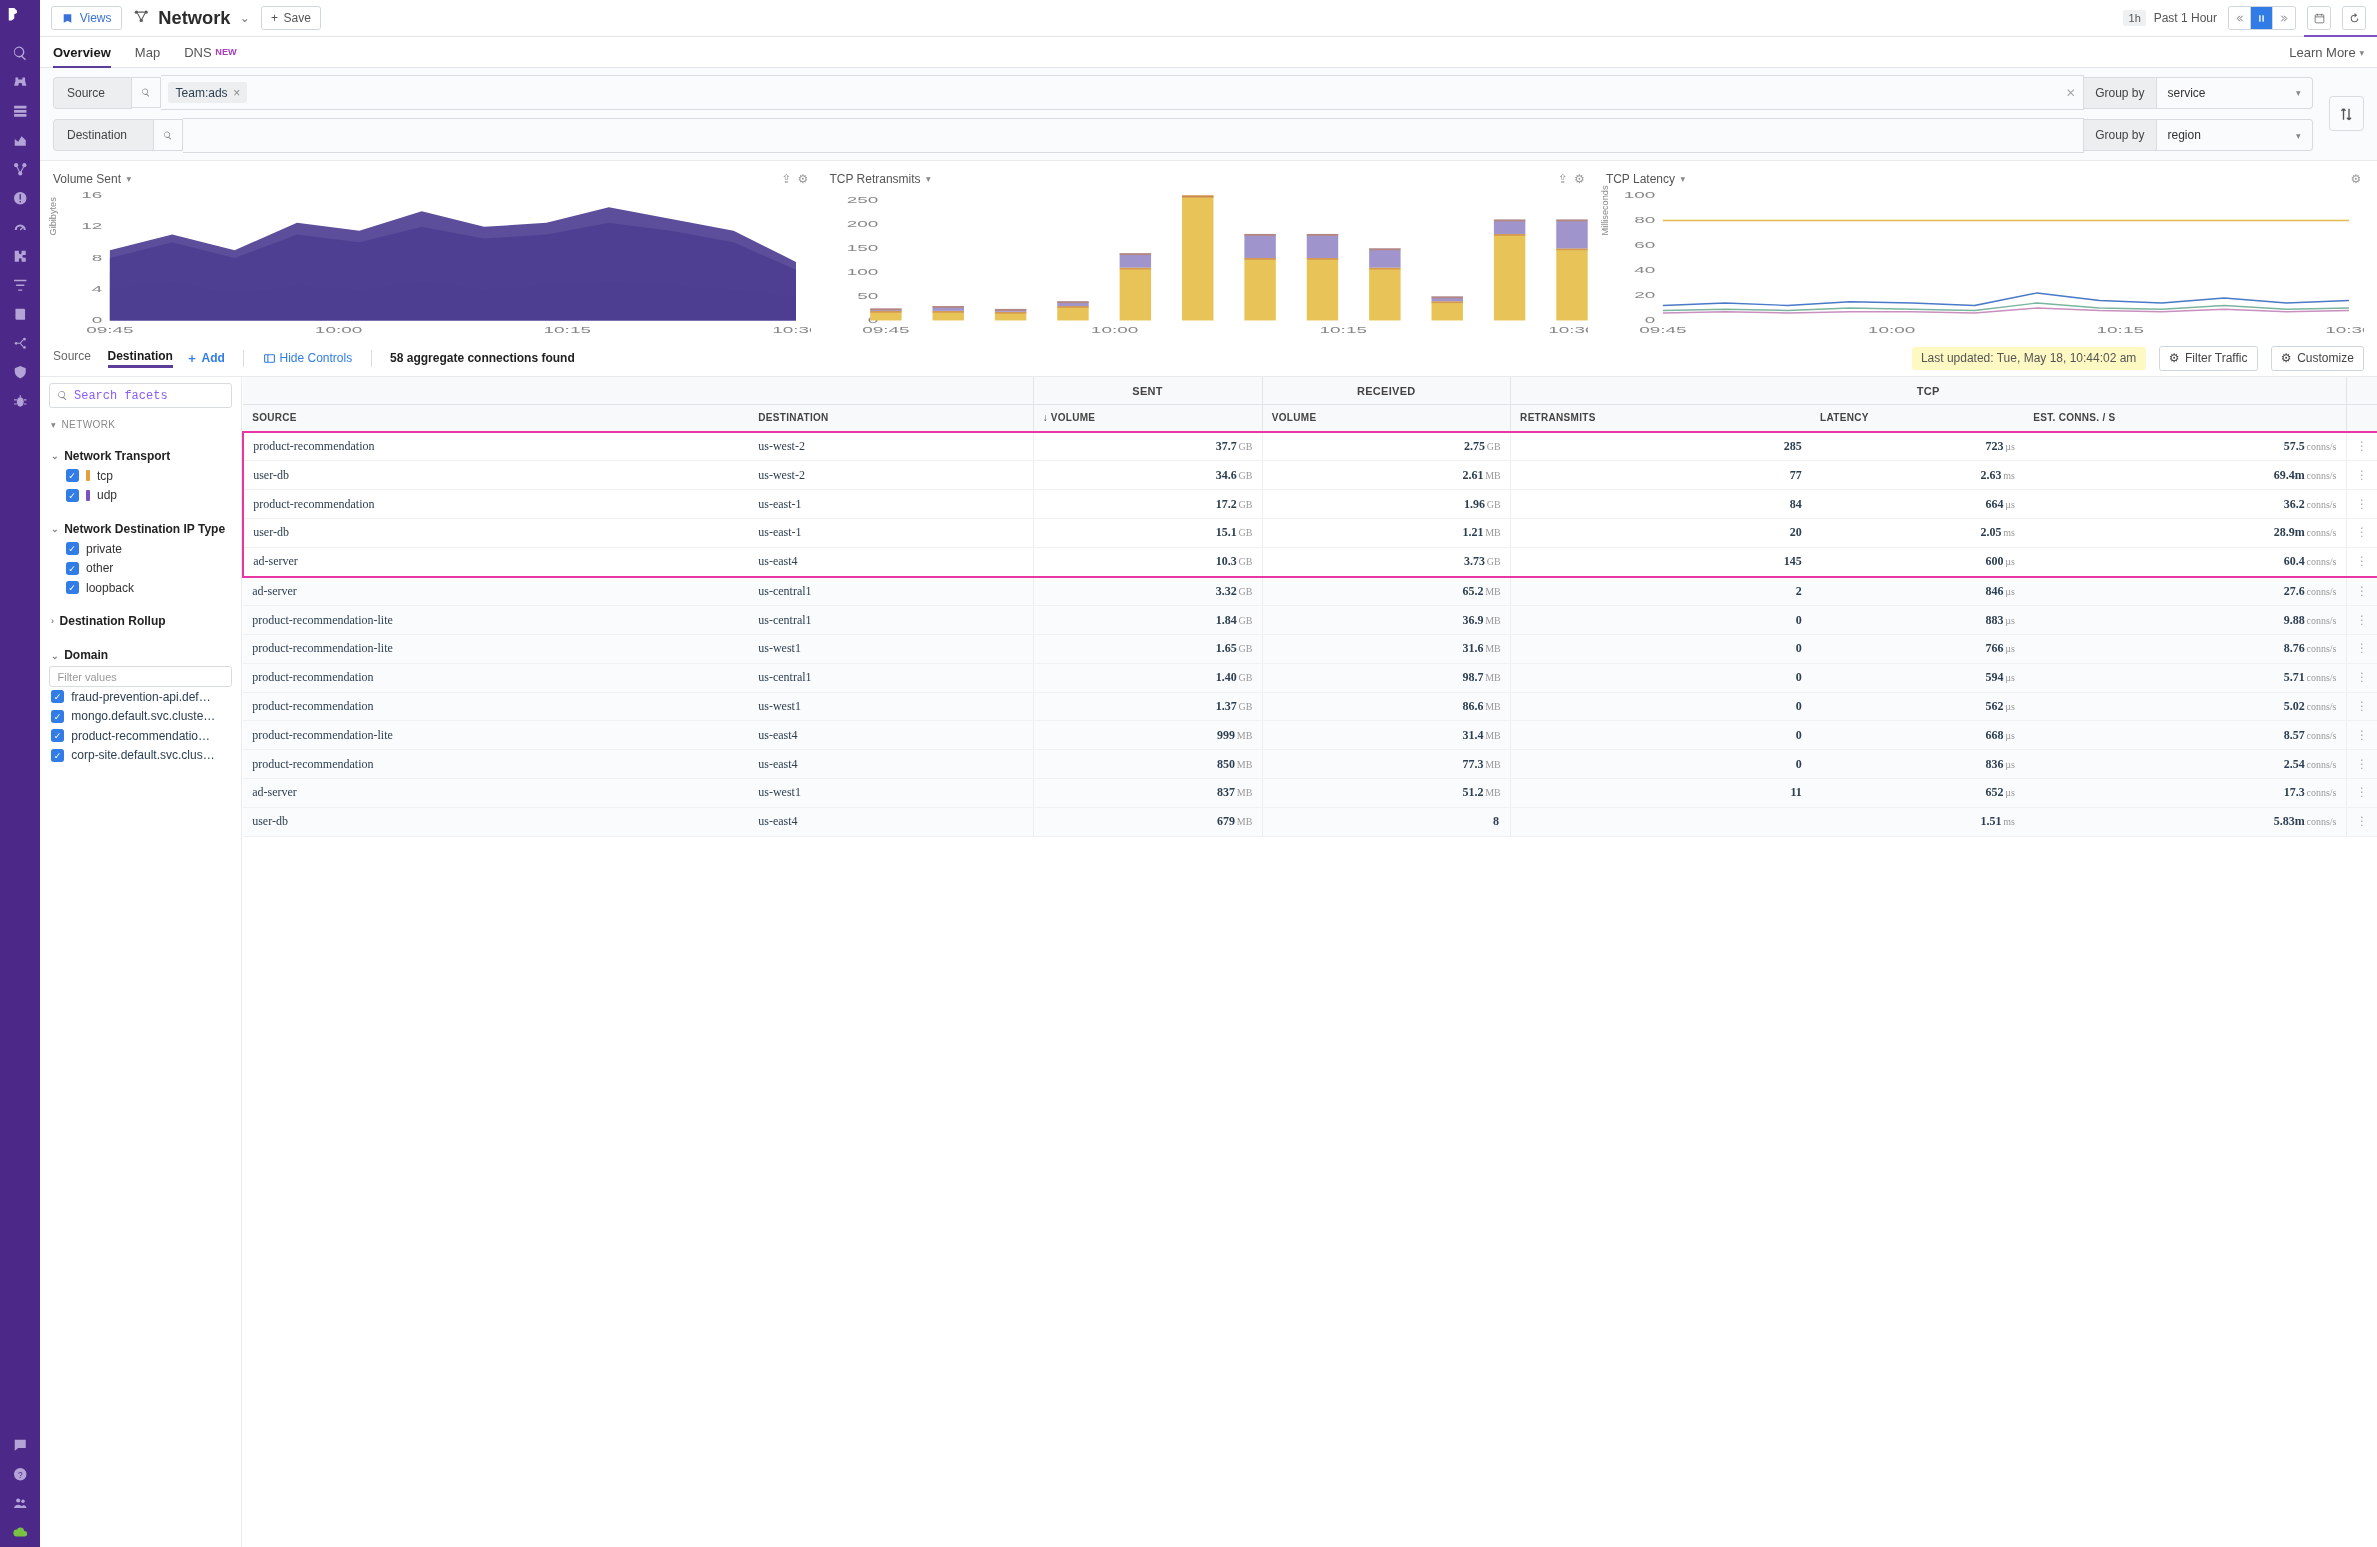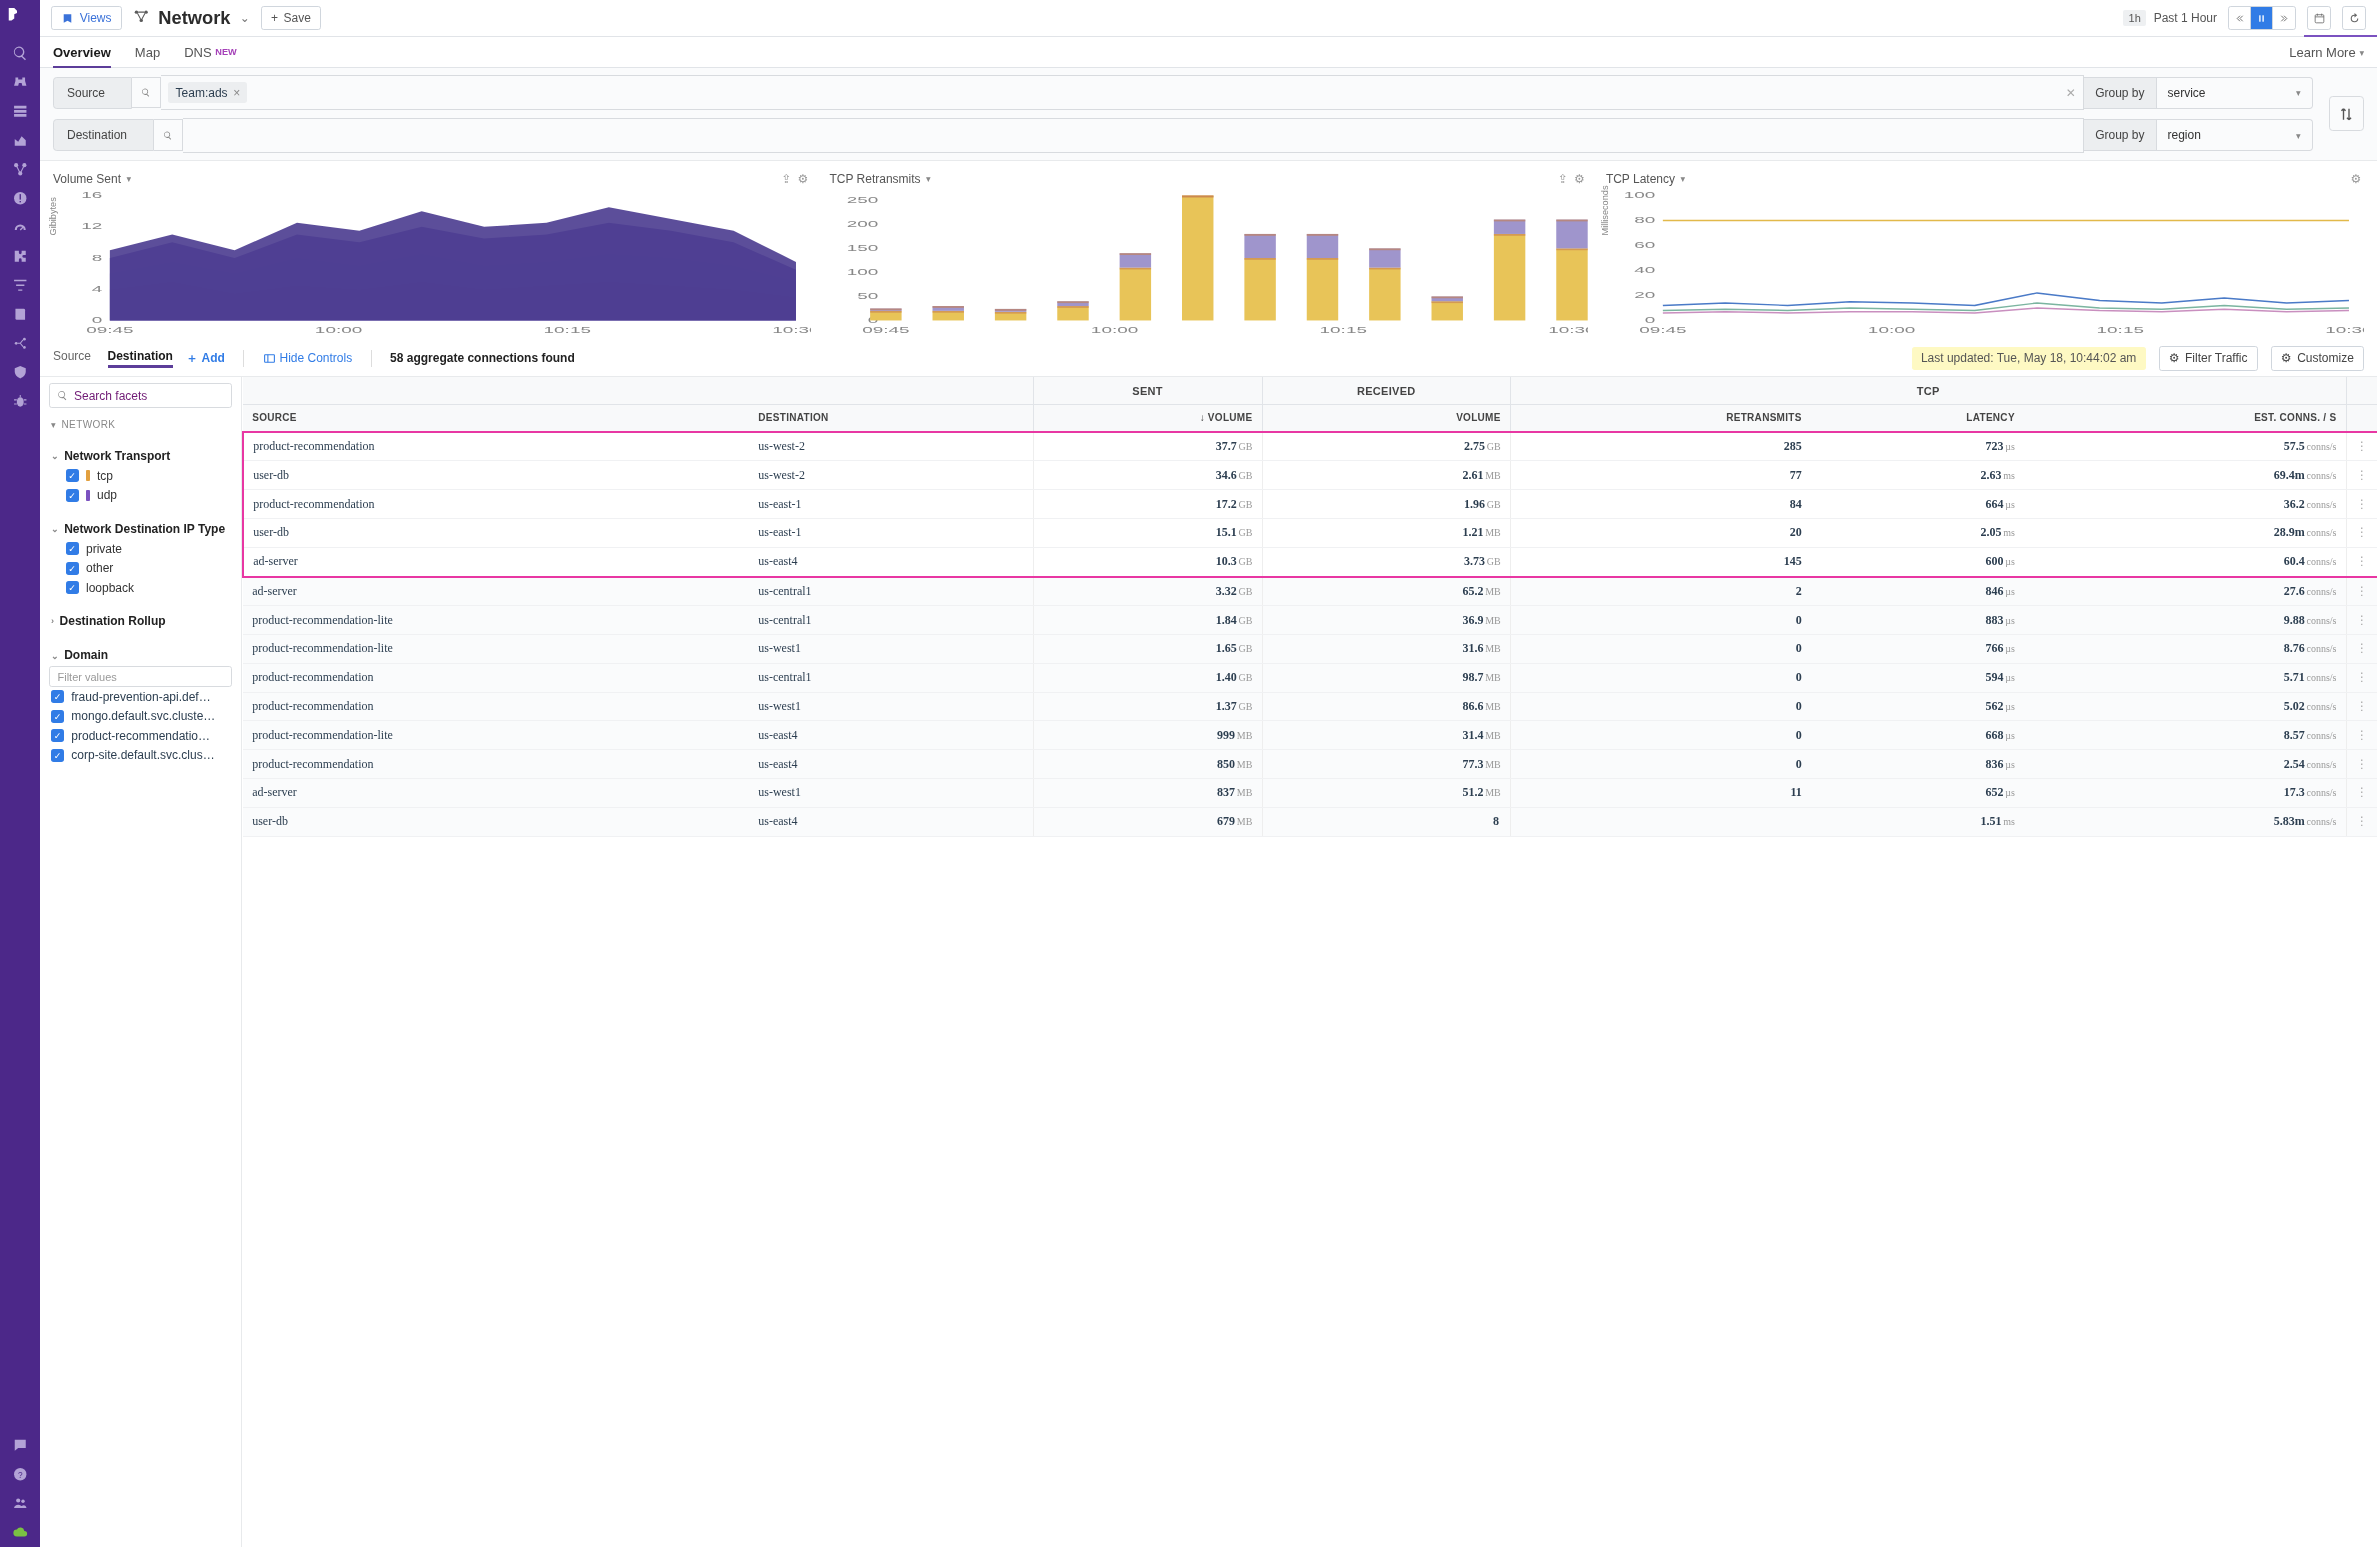--- a/index.html
+++ b/index.html
@@ -84,34 +84,34 @@
   .vline{width:0.9px;height:16.5px;background:#ddd;margin:0 5.5px;}
   .hide-controls{color:#317ce6;display:flex;align-items:center;gap:3.7px;}
   .agg-found{font-weight:600;color:#222;}
   .subcontrols .spacer{flex:1;}
   .lastup{background:#fef9c3;border-radius:2.7px;padding:4.6px 9.2px;color:#555;}
   .btn-out{border:0.9px solid #d0d6dd;border-radius:2.7px;padding:4.6px 9.2px;display:flex;align-items:center;gap:5.5px;color:#444;}
 
   
   .lower{flex:1;display:flex;min-height:0;}
   .facets{width:202px;border-right:0.9px solid #e8eaec;padding:5.5px 9.2px;display:flex;flex-direction:column;gap:5.5px;overflow:hidden;}
-  .facets .searchbox{border:0.9px solid #d8dbdf;border-radius:2.7px;padding:4.6px 7.3px;display:flex;align-items:center;gap:5.5px;color:#701a75;}
+  .facets .searchbox{border:0.9px solid #d8dbdf;border-radius:2.7px;padding:4.6px 7.3px;display:flex;align-items:center;gap:5.5px;color:#8b5cf6;font-family:Liberation Mono, monospace;}
   .facets .section-hdr{font-size:10px;letter-spacing:0.4px;color:#888;padding:5.5px 1.8px;display:flex;align-items:center;gap:5.5px;}
   .facets .grp{padding:3.7px 0;}
   .facets .grp-title{font-weight:600;color:#222;display:flex;align-items:center;gap:5.5px;padding:3.7px 1.8px;}
   .facets .opt{display:flex;align-items:center;gap:7.3px;padding:2.7px 3.7px 2.7px 16.5px;color:#333;}
   .facets .cb{width:13px;height:13px;border-radius:2.7px;background:#317ce6;display:inline-flex;align-items:center;justify-content:center;color:#fff;font-size:9.2px;}
   .facets .swatch{width:3.7px;height:11px;border-radius:0.9px;background:#e2a03f;display:inline-block;}
   .facets .swatch.purple{background:#7b52c0;}
   .facets .filterbox{border:0.9px solid #d8dbdf;border-radius:2.7px;padding:3.7px 7.3px;color:#999;font-size:11px;}
   .facets .dom-item{display:flex;align-items:center;gap:7.3px;padding:2.7px 1.8px;white-space:nowrap;overflow:hidden;text-overflow:ellipsis;}
 
   .tablewrap{flex:1;overflow:auto;}
   table.data{width:100%;border-collapse:collapse;font-size:12px;}
-  table.data thead th{position:sticky;top:0;background:#f8f9fa;border-bottom:0.9px solid #e1e4e8;padding:7.3px 9.2px;font-weight:600;color:#444;text-align:right;font-size:10px;letter-spacing:0.3px;}
+  table.data thead th{position:sticky;top:0;background:#f8f9fa;border-bottom:0.9px solid #e1e4e8;padding:7.3px 9.2px;font-weight:600;color:#444;text-align:left;font-size:10px;letter-spacing:0.3px;}
   table.data thead tr.group th{border-bottom:0.9px solid #e1e4e8;text-align:center;background:#f8f9fa;font-size:11px;}
   table.data thead th.left{text-align:left;}
   table.data tbody td{border-bottom:0.9px solid #f0f1f3;padding:6.4px 9.2px;text-align:right;white-space:nowrap;}
   table.data tbody td.left{text-align:left;}
   table.data .unit{color:#999;font-size:10px;margin-left:1.8px;}
   table.data .menu{width:22px;text-align:center;color:#aaa;border-left:0.9px solid #eee;}
   tbody tr{background:#fafbfc;font-family:Liberation Serif, serif;}
   tbody tr:nth-child(even){background:#fafbfc;}
   tbody tr.hl-top td{border-top:2.7px solid #e837a3;}
   tbody tr.hl-bottom td{border-bottom:2.7px solid #e837a3;}

